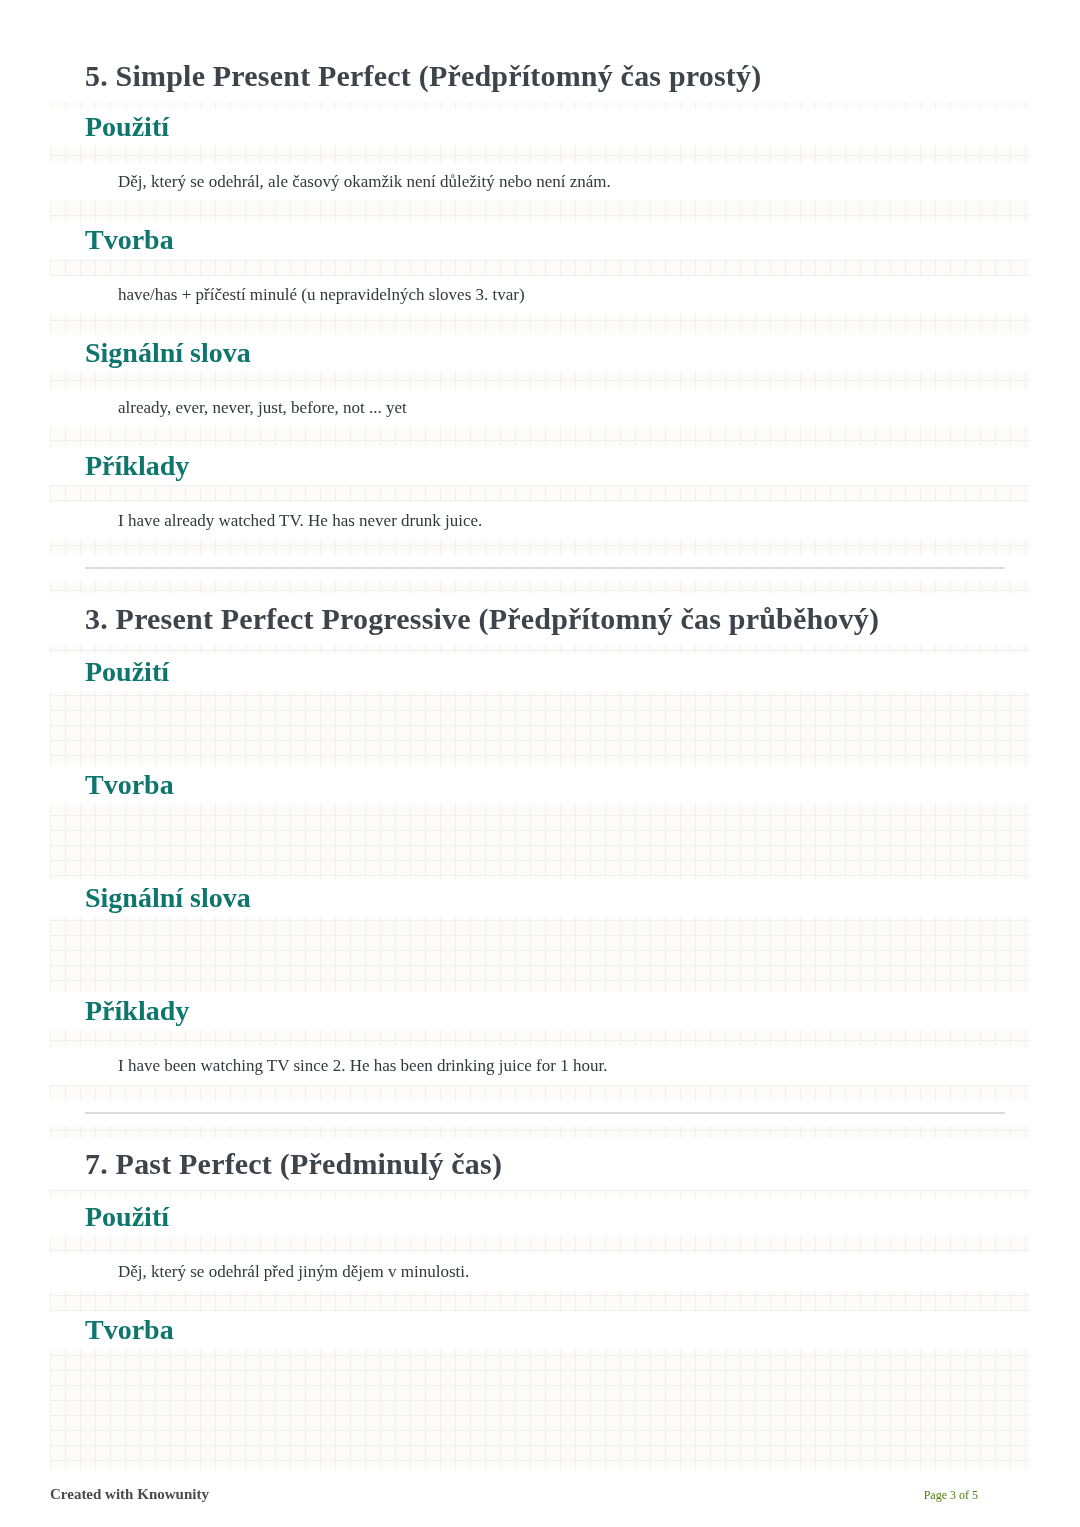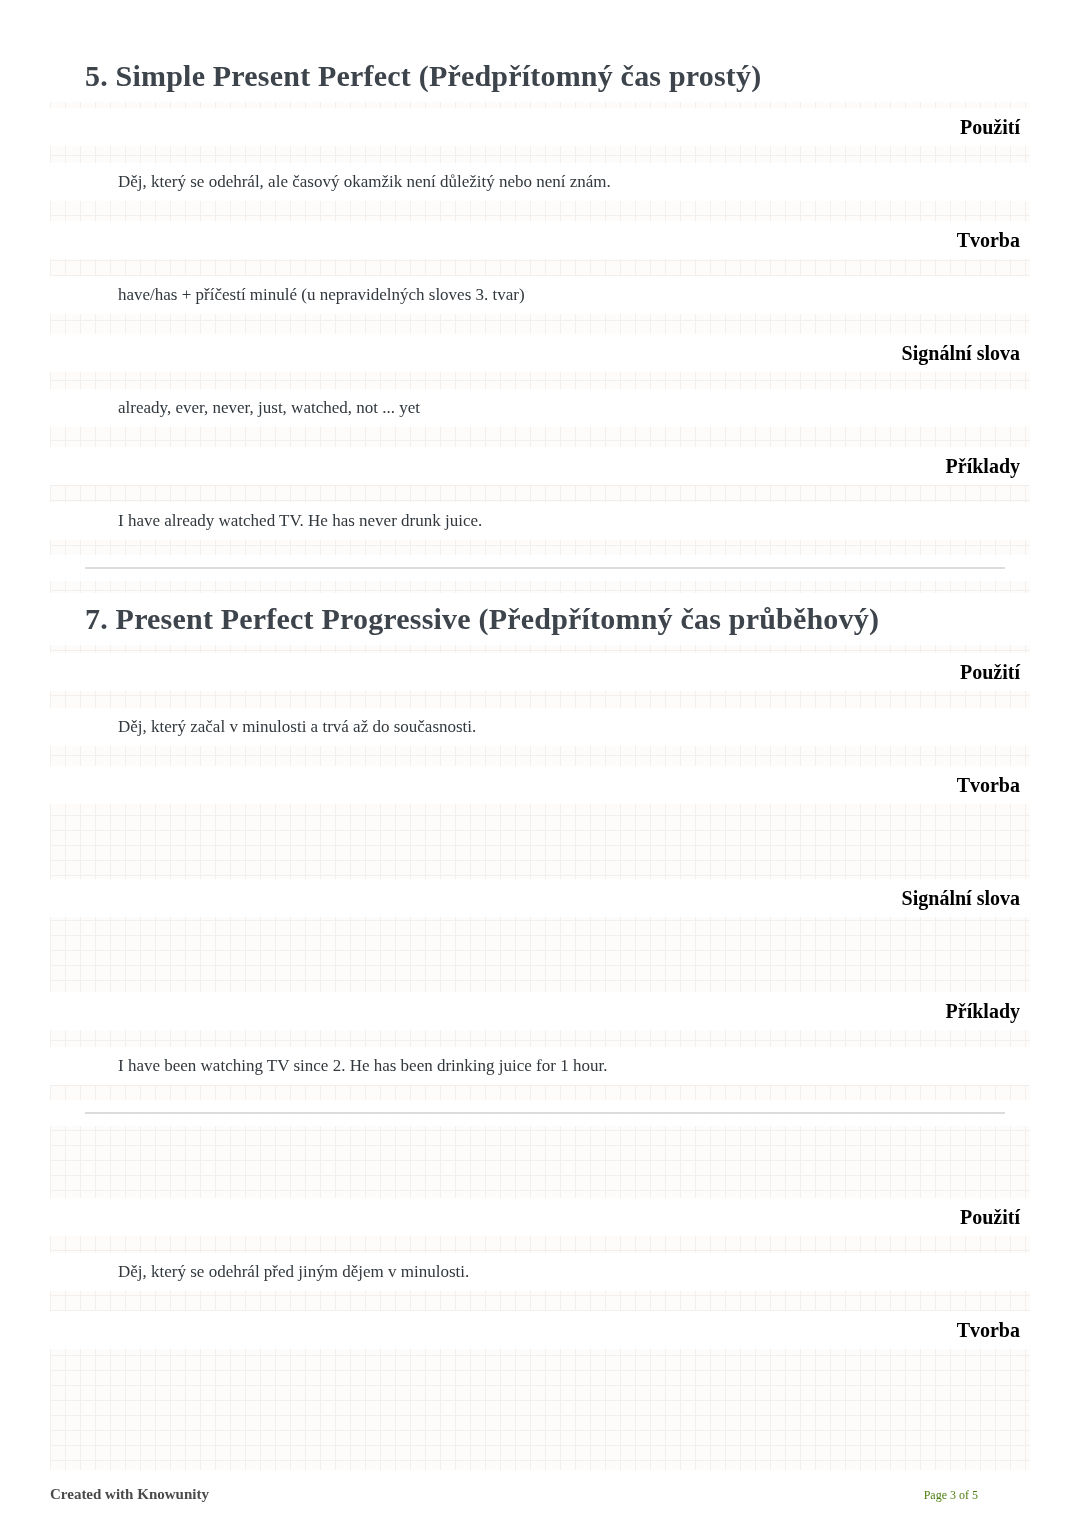--- a/index.html
+++ b/index.html
@@ -31,26 +31,25 @@
 
   .section-title {
     font-size: 30px;
     font-weight: bold;
     line-height: 42px;
     color: #3d444b;
     padding: 5px 10px 5px 35px;
     letter-spacing: 0.2px;
   }
   .label {
-    font-size: 20px;
+    font-size: 28px;
     font-weight: bold;
     line-height: 26px;
-    color: #000000;
+    color: #0f766e;
     padding: 6px 10px 6px 35px;
-    text-align: right;
   }
   .text {
     font-size: 17px;
     line-height: 26px;
     color: #32383d;
     padding: 6px 10px 6px 68px;
   }
   .divider-row { padding: 12px 25px 12px 35px; }
   .divider-line { border: none; border-top: 2px solid #dcdcdc; height: 0; }
 
@@ -89,59 +88,59 @@
     <div class="row" style="top:171px">
       <h3 class="label">Tvorba</h3>
     </div>
     <div class="row" style="top:226px">
       <p class="text">have/has + příčestí minulé (u nepravidelných sloves 3. tvar)</p>
     </div>
     <div class="row" style="top:284px">
       <h3 class="label">Signální slova</h3>
     </div>
     <div class="row" style="top:339px">
-      <p class="text">already, ever, never, just, watched, not ... yet</p>
+      <p class="text">already, ever, never, just, before, not ... yet</p>
     </div>
     <div class="row" style="top:397px">
       <h3 class="label">Příklady</h3>
     </div>
     <div class="row" style="top:452px">
       <p class="text">I have already watched TV. He has never drunk juice.</p>
     </div>
 
     <div class="row divider-row" style="top:505px">
       <hr class="divider-line">
     </div>
 
     <div class="row" style="top:543px">
-      <h2 class="section-title">7. Present Perfect Progressive (Předpřítomný čas průběhový)</h2>
+      <h2 class="section-title">3. Present Perfect Progressive (Předpřítomný čas průběhový)</h2>
     </div>
     <div class="row" style="top:603px">
       <h3 class="label">Použití</h3>
-    </div>
-    <div class="row" style="top:658px">
-      <p class="text">Děj, který začal v minulosti a trvá až do současnosti.</p>
     </div>
     <div class="row" style="top:716px">
       <h3 class="label">Tvorba</h3>
     </div>
     <div class="row" style="top:829px">
       <h3 class="label">Signální slova</h3>
     </div>
     <div class="row" style="top:942px">
       <h3 class="label">Příklady</h3>
     </div>
     <div class="row" style="top:997px">
       <p class="text">I have been watching TV since 2. He has been drinking juice for 1 hour.</p>
     </div>
 
     <div class="row divider-row" style="top:1050px">
       <hr class="divider-line">
     </div>
 
+    <div class="row" style="top:1088px">
+      <h2 class="section-title">7. Past Perfect (Předminulý čas)</h2>
+    </div>
     <div class="row" style="top:1148px">
       <h3 class="label">Použití</h3>
     </div>
     <div class="row" style="top:1203px">
       <p class="text">Děj, který se odehrál před jiným dějem v minulosti.</p>
     </div>
     <div class="row" style="top:1261px">
       <h3 class="label">Tvorba</h3>
     </div>
 

